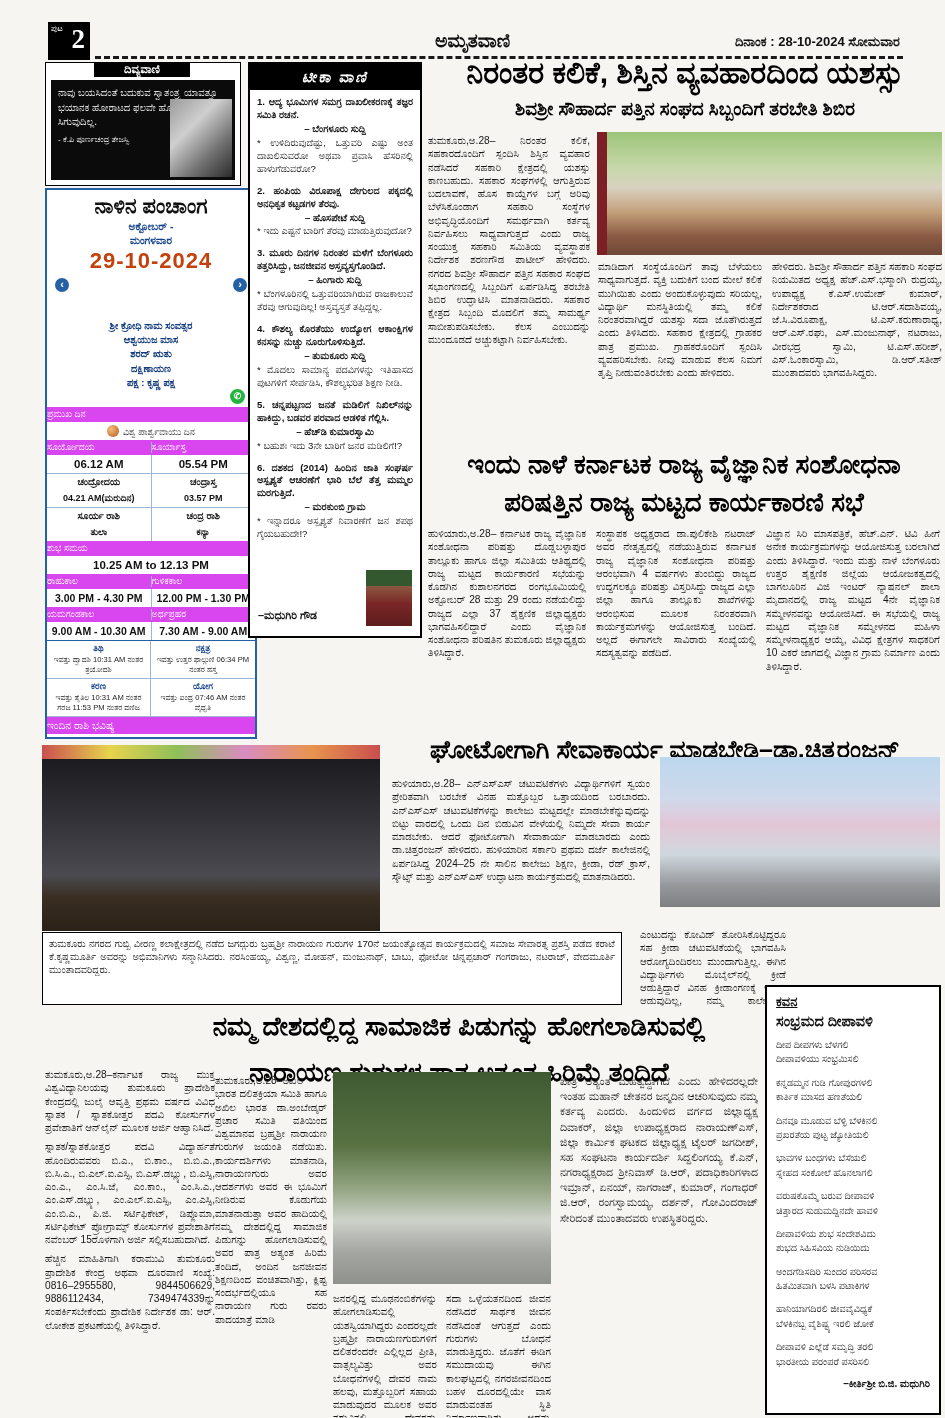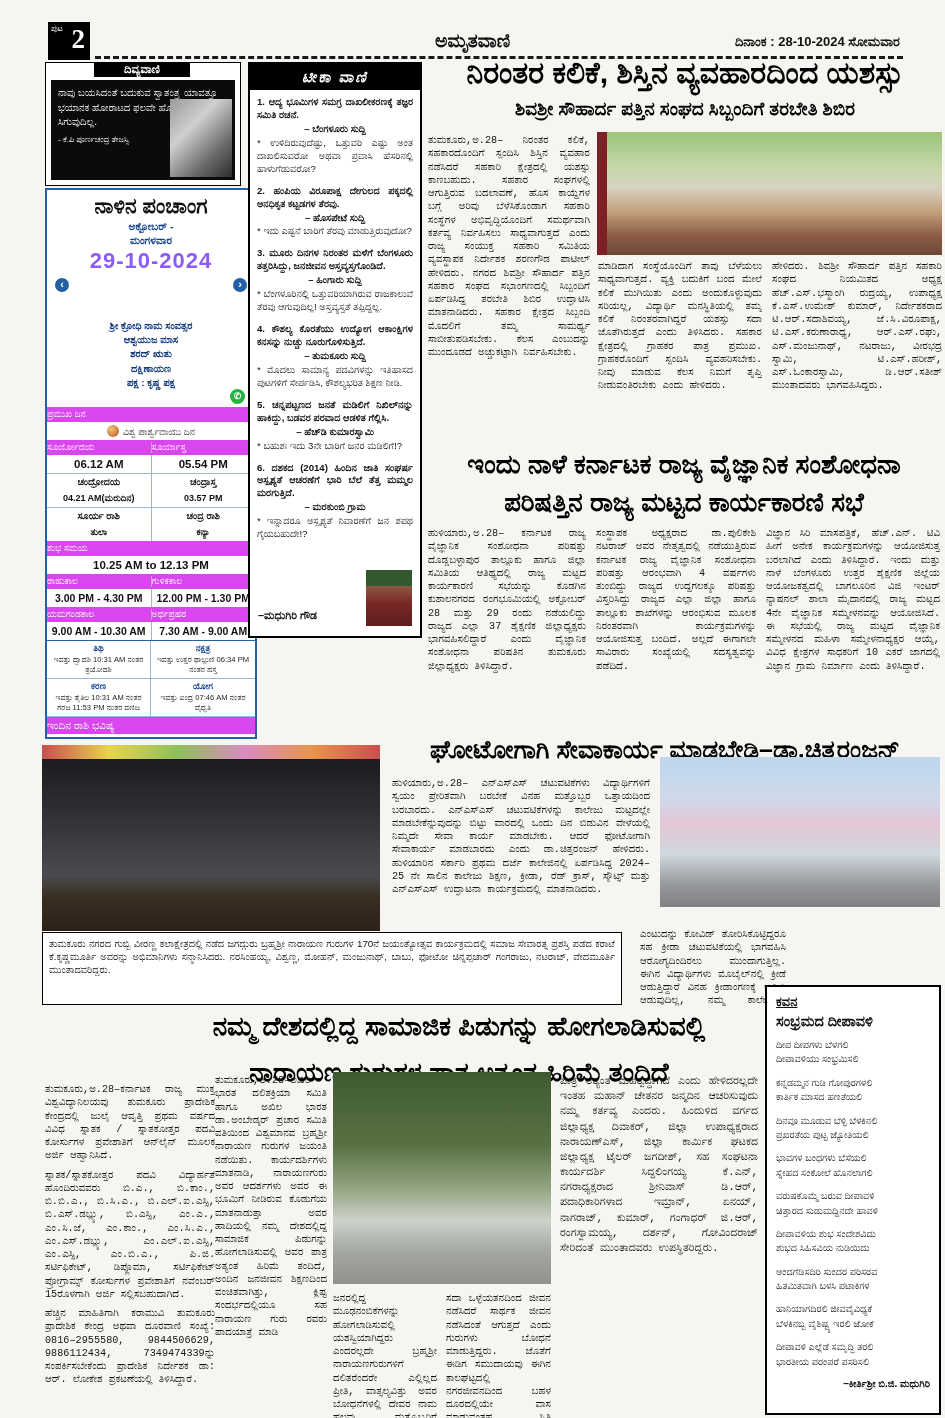--- a/index.html
+++ b/index.html
@@ -1,20 +1,20 @@
 <!DOCTYPE html>
 <html><head>
 <meta charset="utf-8">
 <style>
   html,body{margin:0;padding:0;background:#dcdcd8;}
   .page{position:relative;width:945px;height:1418px;background:#f6f5f2;overflow:hidden;
         font-family:"Liberation Sans",sans-serif;color:#111;}
   [data-name]{box-sizing:border-box;}
   .abs{position:absolute;}
-  .jtxt{font-size:10.2px;line-height:1.3;text-align:justify;overflow:hidden;color:#141414;font-family:Liberation Mono, monospace;}
+  .jtxt{font-size:10.2px;line-height:1.3;text-align:justify;overflow:hidden;color:#141414;}
   .pre{white-space:pre-line;}
   
   .pagenum{left:48px;top:22px;width:42px;height:38px;background:#000;color:#fff;}
   .pagenum .pl{position:absolute;left:3px;top:3px;font-size:8px;line-height:1;}
   .pagenum .pn{position:absolute;right:5px;top:2px;font-size:27px;font-weight:bold;font-family:"Liberation Serif",serif;}
   .masthead{left:0;right:0;top:30px;text-align:center;font-size:19px;font-weight:bold;}
   .hdate{right:45px;top:34px;font-size:13px;font-weight:bold;}
   .hdash{left:95px;right:42px;top:56px;border-top:3px dashed #1a1a1a;height:0;}
   
   .dv{left:45px;top:62px;width:196px;height:124px;border:1px solid #000;background:#fff;}
@@ -22,21 +22,21 @@
             font-size:11.5px;font-weight:bold;text-align:center;padding:1px 0;}
   .dv-quote{position:absolute;left:5px;top:17px;right:5px;bottom:5px;background:#0b0b0b;color:#fff;
             padding:6px 7px;font-size:10px;line-height:1.45;}
   .dv-author{font-size:8px;margin-top:4px;}
   .dv-photo{position:absolute;right:3px;bottom:3px;width:62px;height:78px;
             background:linear-gradient(135deg,#9a9a9a 0%,#cfcfcf 35%,#6e6e6e 70%,#2c2c2c 100%);}
   
   .pc{left:45px;top:188px;width:212px;height:551px;border:2px solid #2660a4;background:#fff;overflow:hidden;}
   .pc-title{font-size:21px;font-weight:bold;text-align:center;margin-top:4px;}
   .pc-sub{text-align:center;color:#16448c;font-weight:bold;font-size:10.5px;line-height:1.3;margin-top:2px;}
-  .pc-date{text-align:center;color:#8b5cf6;font-size:22px;font-weight:bold;letter-spacing:1px;margin-top:1px;}
+  .pc-date{text-align:center;color:#c2410c;font-size:22px;font-weight:bold;letter-spacing:1px;margin-top:1px;}
   .pc-details{text-align:center;color:#123a7e;font-weight:bold;font-size:9.8px;line-height:1.45;margin-top:2px;position:relative;}
   .pc-arrow{position:absolute;top:2px;width:14px;height:14px;border-radius:50%;background:#2660a4;color:#fff;
             font-size:11px;line-height:13px;text-align:center;}
   .wapp{position:absolute;right:10px;bottom:0;width:15px;height:15px;border-radius:50%;background:#24b33e;color:#fff;
         font-size:9px;line-height:15px;text-align:center;}
   .band{background:#d946ef;color:#fff;font-size:9.3px;font-weight:normal;text-align:left;padding:2px 0;}
   .pc-special{text-align:center;font-size:9.3px;color:#333;padding:3px 0 2px;}
   .dayicon{display:inline-block;width:12px;height:12px;border-radius:50%;vertical-align:-2px;margin-right:4px;
            background:radial-gradient(circle at 35% 35%,#f3c27b,#b5541e);}
   .grid2{display:flex;}
@@ -263,21 +263,21 @@
   <div class="abs bigleft-photo" data-name="felicitation-stage-photo">
       <div class="flowers" data-name="flower-garland-strip"></div>
     </div>
   <div class="abs a3-photo" data-name="college-event-photo"></div>
   <div class="abs jtxt" style="left:392px;top:777px;width:258px;height:152px;" data-name="article3-column-left">ಹುಳಿಯಾರು,ಅ.28– ಎನ್‌ಎಸ್‌ಎಸ್ ಚಟುವಟಿಕೆಗಳು ವಿದ್ಯಾರ್ಥಿಗಳಿಗೆ ಸ್ವಯಂ ಪ್ರೇರಿತವಾಗಿ ಬರಬೇಕೆ ವಿನಹ ಮತ್ತೊಬ್ಬರ ಒತ್ತಾಯದಿಂದ ಬರಬಾರದು. ಎನ್‌ಎಸ್‌ಎಸ್ ಚಟುವಟಿಕೆಗಳನ್ನು ಕಾಲೇಜು ಮಟ್ಟದಲ್ಲೇ ಮಾಡಬೇಕೆನ್ನುವುದನ್ನು ಬಿಟ್ಟು ವಾರದಲ್ಲಿ ಒಂದು ದಿನ ಬಿಡುವಿನ ವೇಳೆಯಲ್ಲಿ ನಿಮ್ಮದೇ ಸೇವಾ ಕಾರ್ಯ ಮಾಡಬೇಕು. ಆದರೆ ಫೋಟೋಗಾಗಿ ಸೇವಾಕಾರ್ಯ ಮಾಡಬಾರದು ಎಂದು ಡಾ.ಚಿತ್ತರಂಜನ್ ಹೇಳಿದರು. ಹುಳಿಯಾರಿನ ಸರ್ಕಾರಿ ಪ್ರಥಮ ದರ್ಜೆ ಕಾಲೇಜಿನಲ್ಲಿ ಏರ್ಪಡಿಸಿದ್ದ 2024–25 ನೇ ಸಾಲಿನ ಕಾಲೇಜು ಶಿಕ್ಷಣ, ಕ್ರೀಡಾ, ರೆಡ್ ಕ್ರಾಸ್, ಸ್ಕೌಟ್ಸ್ ಮತ್ತು ಎನ್‌ಎಸ್‌ಎಸ್ ಉದ್ಘಾಟನಾ ಕಾರ್ಯಕ್ರಮದಲ್ಲಿ ಮಾತನಾಡಿದರು.</div>
   <div class="abs jtxt" style="left:640px;top:928px;width:146px;height:80px;" data-name="article3-column-mid">ಎಂಟುದನ್ನು ಕೋವಿಡ್ ತೋರಿಸಿಕೊಟ್ಟಿದ್ದರೂ ಸಹ ಕ್ರೀಡಾ ಚಟುವಟಿಕೆಯಲ್ಲಿ ಭಾಗವಹಿಸಿ ಆರೋಗ್ಯದಿಂದಿರಲು ಮುಂದಾಗುತ್ತಿಲ್ಲ. ಈಗಿನ ವಿದ್ಯಾರ್ಥಿಗಳು ಮೊಬೈಲ್‌ನಲ್ಲಿ ಕ್ರೀಡೆ ಆಡುತ್ತಿದ್ದಾರೆ ವಿನಹ ಕ್ರೀಡಾಂಗಣಕ್ಕೆ ಇಳಿದು ಆಡುವುದಿಲ್ಲ, ನಮ್ಮ ಕಾಲೇಜಿನಲ್ಲಿ ಇದೆಯಾದರೂ ಬಳಕೆಯಾಗುತ್ತಿಲ್ಲ ಎಂದರು.</div>
 
   <div class="abs caption" data-name="photo-caption">ತುಮಕೂರು ನಗರದ ಗುಬ್ಬಿ ವೀರಣ್ಣ ಕಲಾಕ್ಷೇತ್ರದಲ್ಲಿ ನಡೆದ ಜಗದ್ಗುರು ಬ್ರಹ್ಮಶ್ರೀ ನಾರಾಯಣ ಗುರುಗಳ 170ನೆ ಜಯಂತ್ಯೋತ್ಸವ ಕಾರ್ಯಕ್ರಮದಲ್ಲಿ ಸಮಾಜ ಸೇವಾರತ್ನ ಪ್ರಶಸ್ತಿ ಪಡೆದ ಕರಾಟೆ ಕೆ.ಕೃಷ್ಣಮೂರ್ತಿ ಅವರನ್ನು ಅಭಿಮಾನಿಗಳು ಸನ್ಮಾನಿಸಿದರು. ನರಸಿಂಹಯ್ಯ, ವಿಶ್ವಣ್ಣ, ಮೋಹನ್, ಮಂಜುನಾಥ್, ಬಾಬು, ಫೋಟೋ ಚಿನ್ನಪ್ಪಚಾರ್ ಗಂಗರಾಜು, ನಟರಾಜ್, ವೇದಮೂರ್ತಿ ಮುಂತಾದವರಿದ್ದರು.</div>
 
   <div class="abs jtxt" style="left:45px;top:1068px;width:170px;height:350px;" data-name="karamuvi-body">
-    <p style="margin:15px 0 6px;" data-name="karamuvi-para-1">ತುಮಕೂರು,ಅ.28–ಕರ್ನಾಟಕ ರಾಜ್ಯ ಮುಕ್ತ ವಿಶ್ವವಿದ್ಯಾನಿಲಯವು ತುಮಕೂರು ಪ್ರಾದೇಶಿಕ ಕೇಂದ್ರದಲ್ಲಿ ಜುಲೈ ಆವೃತ್ತಿ ಪ್ರಥಮ ವರ್ಷದ ವಿವಿಧ ಸ್ನಾತಕ / ಸ್ನಾತಕೋತ್ತರ ಪದವಿ ಕೋರ್ಸುಗಳ ಪ್ರವೇಶಾತಿಗೆ ಆನ್‌ಲೈನ್ ಮೂಲಕ ಅರ್ಜಿ ಆಹ್ವಾನಿಸಿದೆ.</p>
+    <p style="margin:0 0 6px;" data-name="karamuvi-para-1">ತುಮಕೂರು,ಅ.28–ಕರ್ನಾಟಕ ರಾಜ್ಯ ಮುಕ್ತ ವಿಶ್ವವಿದ್ಯಾನಿಲಯವು ತುಮಕೂರು ಪ್ರಾದೇಶಿಕ ಕೇಂದ್ರದಲ್ಲಿ ಜುಲೈ ಆವೃತ್ತಿ ಪ್ರಥಮ ವರ್ಷದ ವಿವಿಧ ಸ್ನಾತಕ / ಸ್ನಾತಕೋತ್ತರ ಪದವಿ ಕೋರ್ಸುಗಳ ಪ್ರವೇಶಾತಿಗೆ ಆನ್‌ಲೈನ್ ಮೂಲಕ ಅರ್ಜಿ ಆಹ್ವಾನಿಸಿದೆ.</p>
     <p style="margin:0 0 6px;" data-name="karamuvi-para-2">ಸ್ನಾತಕ/ಸ್ನಾತಕೋತ್ತರ ಪದವಿ ವಿದ್ಯಾರ್ಹತೆ ಹೊಂದಿರುವವರು ಬಿ.ಎ., ಬಿ.ಕಾಂ., ಬಿ.ಬಿ.ಎ., ಬಿ.ಸಿ.ಎ., ಬಿ.ಎಲ್.ಐ.ಎಸ್ಸಿ, ಬಿ.ಎಸ್.ಡಬ್ಲ್ಯು, ಬಿ.ಎಸ್ಸಿ, ಎಂ.ಎ., ಎಂ.ಸಿ.ಜೆ, ಎಂ.ಕಾಂ., ಎಂ.ಸಿ.ಎ., ಎಂ.ಎಸ್.ಡಬ್ಲ್ಯು, ಎಂ.ಎಲ್.ಐ.ಎಸ್ಸಿ, ಎಂ.ಎಸ್ಸಿ, ಎಂ.ಬಿ.ಎ., ಪಿ.ಜಿ. ಸರ್ಟಿಫಿಕೇಟ್, ಡಿಪ್ಲೊಮಾ, ಸರ್ಟಿಫಿಕೇಟ್ ಪ್ರೋಗ್ರಾಮ್ಸ್ ಕೋರ್ಸುಗಳ ಪ್ರವೇಶಾತಿಗೆ ನವೆಂಬರ್ 15ರೊಳಗಾಗಿ ಅರ್ಜಿ ಸಲ್ಲಿಸಬಹುದಾಗಿದೆ.</p>
     <p style="margin:0;" data-name="karamuvi-para-3">ಹೆಚ್ಚಿನ ಮಾಹಿತಿಗಾಗಿ ಕರಾಮುವಿ ತುಮಕೂರು ಪ್ರಾದೇಶಿಕ ಕೇಂದ್ರ ಅಥವಾ ದೂರವಾಣಿ ಸಂಖ್ಯೆ: 0816–2955580, 9844506629, 9886112434, 7349474339ನ್ನು ಸಂಪರ್ಕಿಸಬೇಕೆಂದು ಪ್ರಾದೇಶಿಕ ನಿರ್ದೇಶಕ ಡಾ: ಆರ್. ಲೋಕೇಶ ಪ್ರಕಟಣೆಯಲ್ಲಿ ತಿಳಿಸಿದ್ದಾರೆ.</p>
   </div>
 
   <div class="abs hl a4-hl pre" data-name="article4-headline">ನಮ್ಮ ದೇಶದಲ್ಲಿದ್ದ ಸಾಮಾಜಿಕ ಪಿಡುಗನ್ನು ಹೋಗಲಾಡಿಸುವಲ್ಲಿ
 ನಾರಾಯಣ ಗುರುಗಳ ಪಾತ್ರ ಅತ್ಯಂತ ಹಿರಿಮೆ ತಂದಿದೆ</div>
   <div class="abs a4-photo" data-name="narayana-guru-jayanti-photo"></div>
   <div class="abs jtxt" style="left:215px;top:1074px;width:112px;height:344px;" data-name="article4-column-1">ತುಮಕೂರು,ಅ.28–ಅಖಿಲ ಭಾರತ ದಲಿತಕ್ರಿಯಾ ಸಮಿತಿ ಹಾಗೂ ಅಖಿಲ ಭಾರತ ಡಾ.ಅಂಬೇಡ್ಕರ್ ಪ್ರಚಾರ ಸಮಿತಿ ವತಿಯಿಂದ ವಿಶ್ವಮಾನವ ಬ್ರಹ್ಮಶ್ರೀ ನಾರಾಯಣ ಗುರುಗಳ ಜಯಂತಿ ನಡೆಯಿತು. ಕಾರ್ಯದರ್ಶಿಗಳು ಮಾತನಾಡಿ, ನಾರಾಯಣಗುರು ಅವರ ಆದರ್ಶಗಳು ಅವರ ಈ ಭೂಮಿಗೆ ನೀಡಿರುವ ಕೊಡುಗೆಯ ಮಾತನಾಡುತ್ತಾ ಅವರ ಹಾದಿಯಲ್ಲಿ ನಮ್ಮ ದೇಶದಲ್ಲಿದ್ದ ಸಾಮಾಜಿಕ ಪಿಡುಗನ್ನು ಹೋಗಲಾಡಿಸುವಲ್ಲಿ ಅವರ ಪಾತ್ರ ಅತ್ಯಂತ ಹಿರಿಮೆ ತಂದಿದೆ, ಅಂದಿನ ಜನಜೀವನ ಶಿಕ್ಷಣದಿಂದ ವಂಚಿತವಾಗಿತ್ತು, ಕ್ಲಿಷ್ಟ ಸಂದರ್ಭದಲ್ಲಿಯೂ ಸಹ ನಾರಾಯಣ ಗುರು ರವರು ಪಾದಯಾತ್ರೆ ಮಾಡಿ</div>
   <div class="abs jtxt" style="left:333px;top:1292px;width:104px;height:126px;" data-name="article4-column-2">ಜನರಲ್ಲಿದ್ದ ಮೂಢನಂಬಿಕೆಗಳನ್ನು ಹೋಗಲಾಡಿಸುವಲ್ಲಿ ಯಶಸ್ವಿಯಾಗಿದ್ದರು ಎಂದರಲ್ಲದೇ ಬ್ರಹ್ಮಶ್ರೀ ನಾರಾಯಣಗುರುಗಳಿಗೆ ದಲಿತರೆಂದರೇ ಎಲ್ಲಿಲ್ಲದ ಪ್ರೀತಿ, ವಾತ್ಸಲ್ಯವಿತ್ತು ಅವರ ಬೋಧನೆಗಳಲ್ಲಿ ದೇವರ ನಾಮ ಹಲವು, ಮತ್ತೊಬ್ಬರಿಗೆ ಸಹಾಯ ಮಾಡುವುದರ ಮೂಲಕ ಅವರ ನಗುವಿನಲ್ಲಿ ದೇವರನ್ನು ಕಾಣಬೇಕು, ಮತ್ತೊಬ್ಬರಿಗೆ ಕೆಡುಕನ್ನು ಬಯಸದೇ</div>
   <div class="abs jtxt" style="left:446px;top:1292px;width:105px;height:126px;" data-name="article4-column-3">ಸದಾ ಒಳ್ಳೆಯತನದಿಂದ ಜೀವನ ನಡೆಸಿದರೆ ಸಾರ್ಥಕ ಜೀವನ ನಡೆಸಿದಂತೆ ಆಗುತ್ತದೆ ಎಂದು ಗುರುಗಳು ಬೋಧನೆ ಮಾಡುತ್ತಿದ್ದರು. ಜೊತೆಗೆ ಈಡಿಗ ಸಮುದಾಯವು ಈಗಿನ ಕಾಲಘಟ್ಟದಲ್ಲಿ ನಗರಜೀವನದಿಂದ ಬಹಳ ದೂರದಲ್ಲಿಯೇ ವಾಸ ಮಾಡುವಂತಹ ಸ್ಥಿತಿ ನಿರ್ಮಾಣವಾಗಿತ್ತು ಅದನ್ನು ಹೋಗಲಾಡಿಸಿ ಸಾಮಾಜಿಕ ಜನಜೀವನ ನಡೆಸಲು ನಾರಾಯಣಗುರುಗಳ</div>

